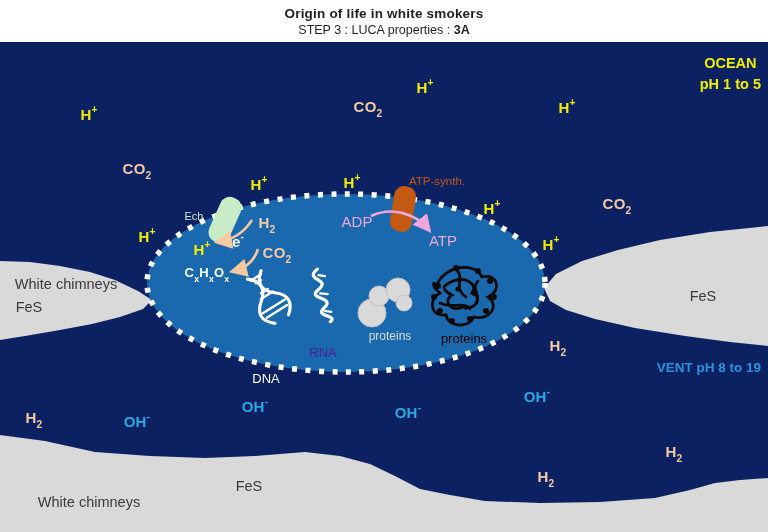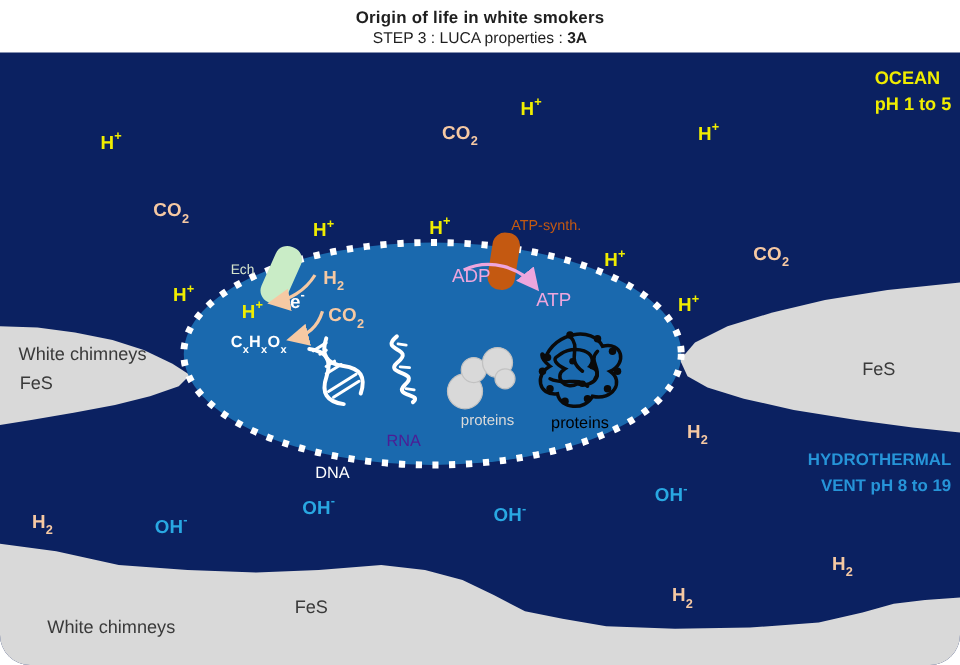--- a/index.html
+++ b/index.html
@@ -1,36 +1,36 @@
 <!DOCTYPE html>
 <html style="--navy: #0b2161; --cell_blue: #1a69ae; --gray: #d9d9d9; --yellow: #f0ed00; --peach: #f6c9a3; --ion_blue: #29a8e2; --vent_text: #2694d8; --pink: #eea6dd; --orange: #c45911; --green: #c9ecc6; --ech_text: #d6e4cc; --red: #e02026; --dark_text: #3a3a3a;"><head>
 <meta charset="utf-8">
 <style>
   html,body{margin:0;padding:0;}
   body{font-family:"Liberation Sans",sans-serif;background:#fff;}
-  .stage{position:relative;width:768px;height:532px;overflow:hidden;background:#fff;border-radius:24px;}
+  .stage{position:relative;width:768px;height:532px;overflow:hidden;background:#fff;}
   .titlebar{position:absolute;left:0;top:0;width:768px;height:42px;background:#ffffff;text-align:center;z-index:5;}
   .t1{font-size:13.5px;font-weight:bold;color:#1f1f1f;padding-top:6px;letter-spacing:.2px;}
   .t2{font-size:12.5px;color:#1f1f1f;margin-top:2px;}
   .t2 b{font-weight:bold;}
   svg.scene{position:absolute;left:0;top:0;z-index:1;}
   .lbl{position:absolute;transform:translate(-50%,-50%);white-space:nowrap;z-index:3;
        font-family:"Liberation Sans",sans-serif;}
   .mol{position:absolute;transform:translate(-50%,-50%);white-space:nowrap;z-index:3;
        font-weight:bold;font-size:15px;letter-spacing:.2px;}
   .mol sup{font-size:68%;position:relative;top:-1px;}
   .mol sub{font-size:68%;position:relative;top:1px;}
   .yellow{color:var(--yellow);}
   .peach{color:var(--peach);}
   .blue{color:var(--ion_blue);}
   .white{color:#ffffff;}
   .terrain{position:absolute;transform:translate(-50%,-50%);white-space:nowrap;z-index:3;
        font-size:14.5px;color:var(--dark_text);}
   .struct{font-weight:normal;}
-  .ocean-tag{position:absolute;right:7px;top:53px;text-align:left;line-height:21px;
+  .ocean-tag{position:absolute;right:7px;top:53px;text-align:center;line-height:21px;
        font-size:14.5px;font-weight:600;color:var(--yellow);z-index:3;}
   .vent-tag{position:absolute;right:7px;top:357px;text-align:right;line-height:21px;
        font-size:13.5px;font-weight:600;color:var(--vent_text);z-index:3;}
   .credit{position:absolute;right:6px;top:508px;font-size:13px;font-weight:bold;font-style:italic;
        color:var(--red);z-index:4;}
 </style>
 </head>
 <body>
 
 <div class="stage">
@@ -112,27 +112,26 @@
         <circle cx="2" cy="12" r="2.6"></circle>
       </g>
     </g>
   </svg>
 
   <div class="ocean-tag">
     <div>OCEAN</div>
     <div>pH 1 to 5</div>
   </div>
   <div class="vent-tag">
-    <div>HYDROTHERMAL</div>
     <div>VENT pH 8 to 19</div>
   </div>
 
   <div class="lbl struct" style="left:194px;top:216px;font-size:11px;color:var(--ech_text);">Ech</div>
   <div class="lbl struct" style="left:437px;top:181px;font-size:11.5px;color:var(--orange);">ATP-synth.</div>
-  <div class="lbl struct" style="left:357px;top:221px;font-size:15px;color:var(--pink);margin-left:20px;">ADP</div>
+  <div class="lbl struct" style="left:357px;top:221px;font-size:15px;color:var(--pink);">ADP</div>
   <div class="lbl struct" style="left:443px;top:240px;font-size:15px;color:var(--pink);">ATP</div>
   <div class="lbl struct" style="left:266px;top:333px;font-size:13px;color:#ffffff;margin-top:45px;">DNA</div>
   <div class="lbl struct" style="left:323px;top:352px;font-size:13px;color:#4c1d95;">RNA</div>
   <div class="lbl struct" style="left:390px;top:336px;font-size:12px;color:var(--gray);">proteins</div>
   <div class="lbl struct" style="left:464px;top:338px;font-size:13px;color:#000000;">proteins</div>
 
   <div id="float-labels">
       <div class="mol yellow" style="left: 89px; top: 114px;"><span>H</span><sup>+</sup></div>
       <div class="mol yellow" style="left: 425px; top: 87px;"><span>H</span><sup>+</sup></div>
       <div class="mol yellow" style="left: 567px; top: 107px;"><span>H</span><sup>+</sup></div>

